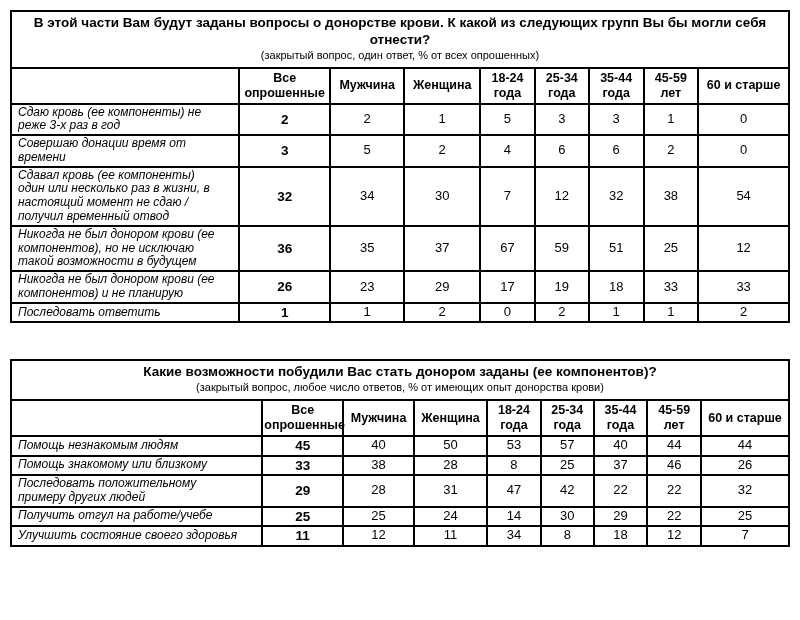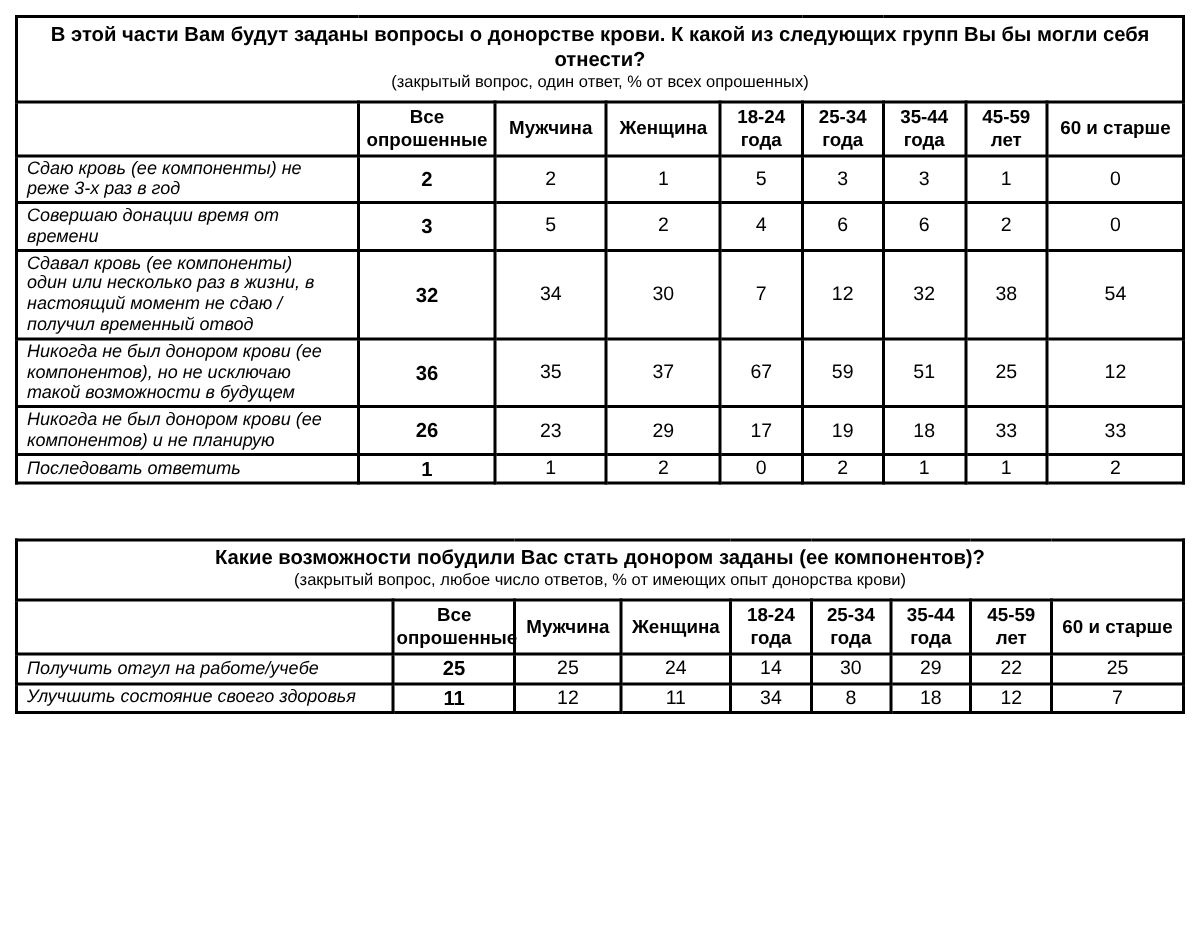--- a/index.html
+++ b/index.html
@@ -200,20 +200,53 @@
           <th>Женщина</th>
           <th>18-24 года</th>
           <th>25-34 года</th>
           <th>35-44 года</th>
           <th>45-59 лет</th>
           <th>60 и старше</th>
         </tr>
     </thead>
     <tbody>
         <tr>
+          <td class="lbl">Помощь незнакомым людям</td>
+          <td class="val first">45</td>
+          <td class="val">40</td>
+          <td class="val">50</td>
+          <td class="val">53</td>
+          <td class="val">57</td>
+          <td class="val">40</td>
+          <td class="val">44</td>
+          <td class="val">44</td>
+        </tr>
+        <tr>
+          <td class="lbl">Помощь знакомому или близкому</td>
+          <td class="val first">33</td>
+          <td class="val">38</td>
+          <td class="val">28</td>
+          <td class="val">8</td>
+          <td class="val">25</td>
+          <td class="val">37</td>
+          <td class="val">46</td>
+          <td class="val">26</td>
+        </tr>
+        <tr>
+          <td class="lbl">Последовать положительному примеру других людей</td>
+          <td class="val first">29</td>
+          <td class="val">28</td>
+          <td class="val">31</td>
+          <td class="val">47</td>
+          <td class="val">42</td>
+          <td class="val">22</td>
+          <td class="val">22</td>
+          <td class="val">32</td>
+        </tr>
+        <tr>
           <td class="lbl">Получить отгул на работе/учебе</td>
           <td class="val first">25</td>
           <td class="val">25</td>
           <td class="val">24</td>
           <td class="val">14</td>
           <td class="val">30</td>
           <td class="val">29</td>
           <td class="val">22</td>
           <td class="val">25</td>
         </tr>

